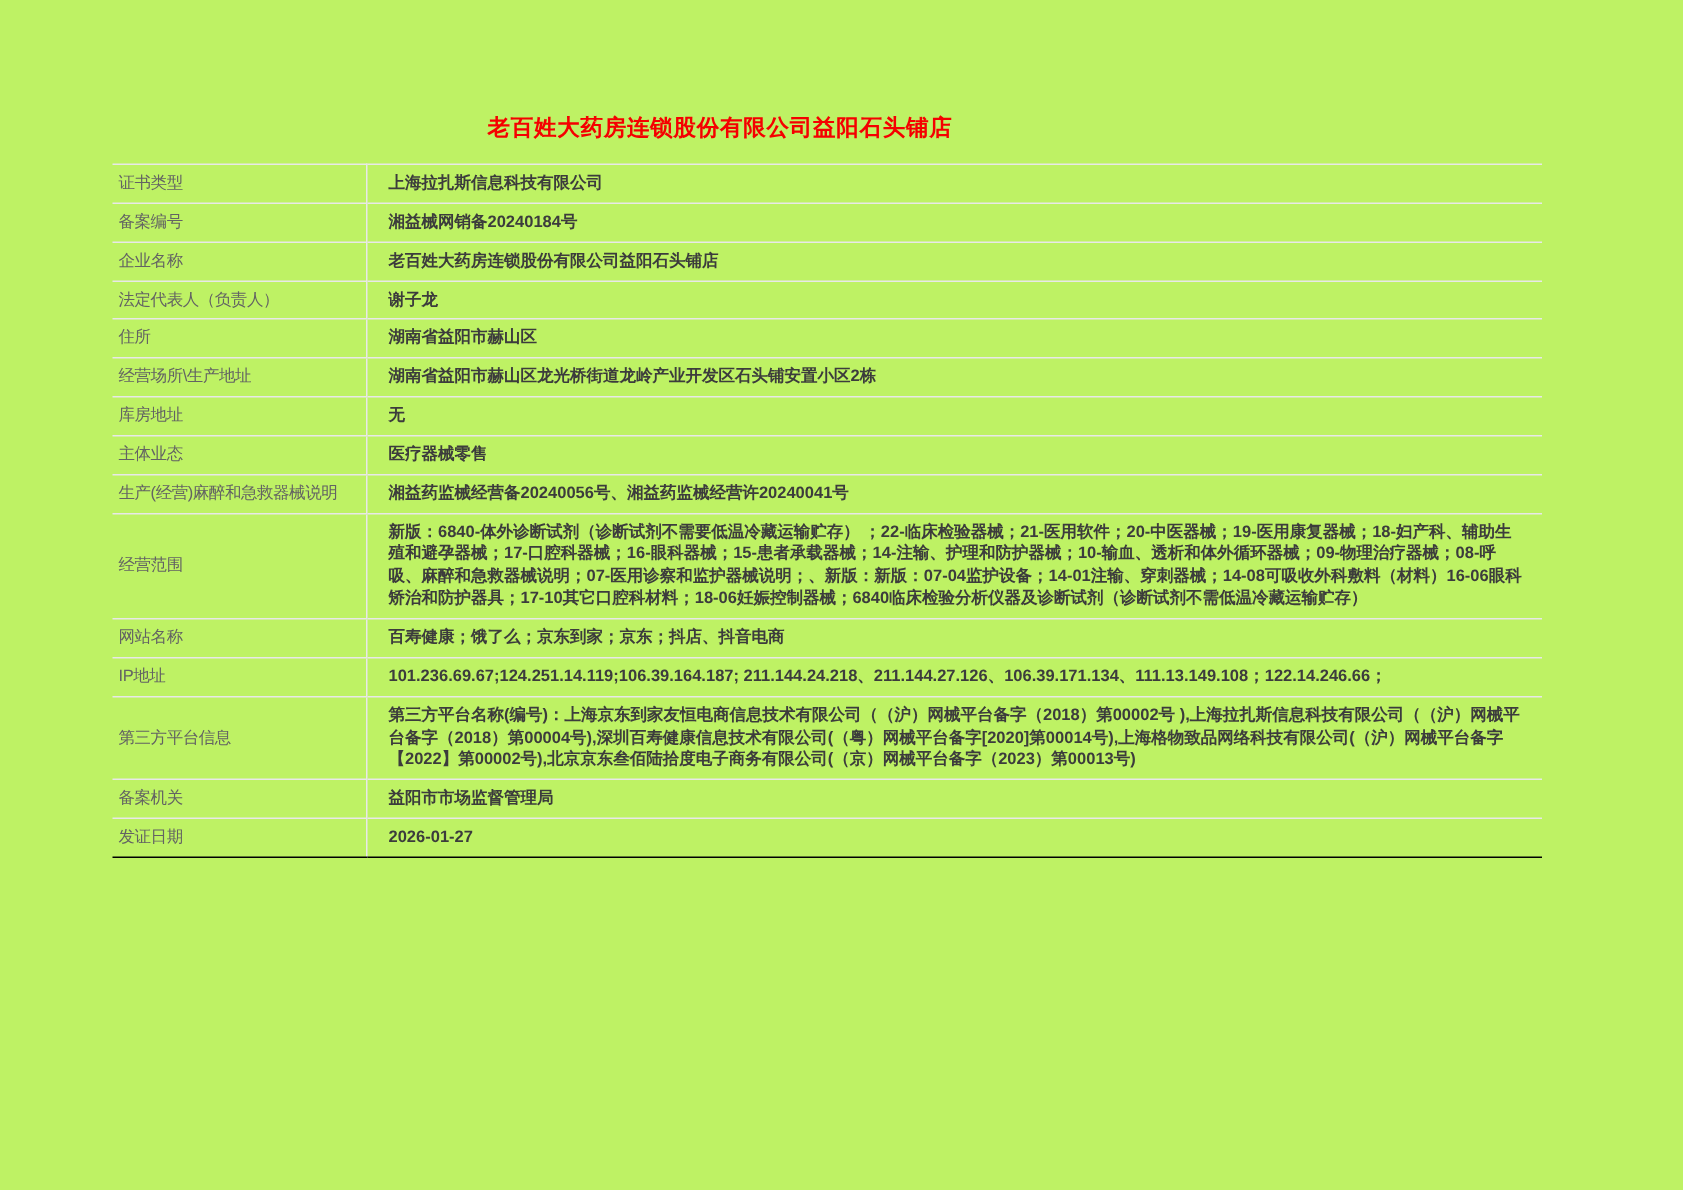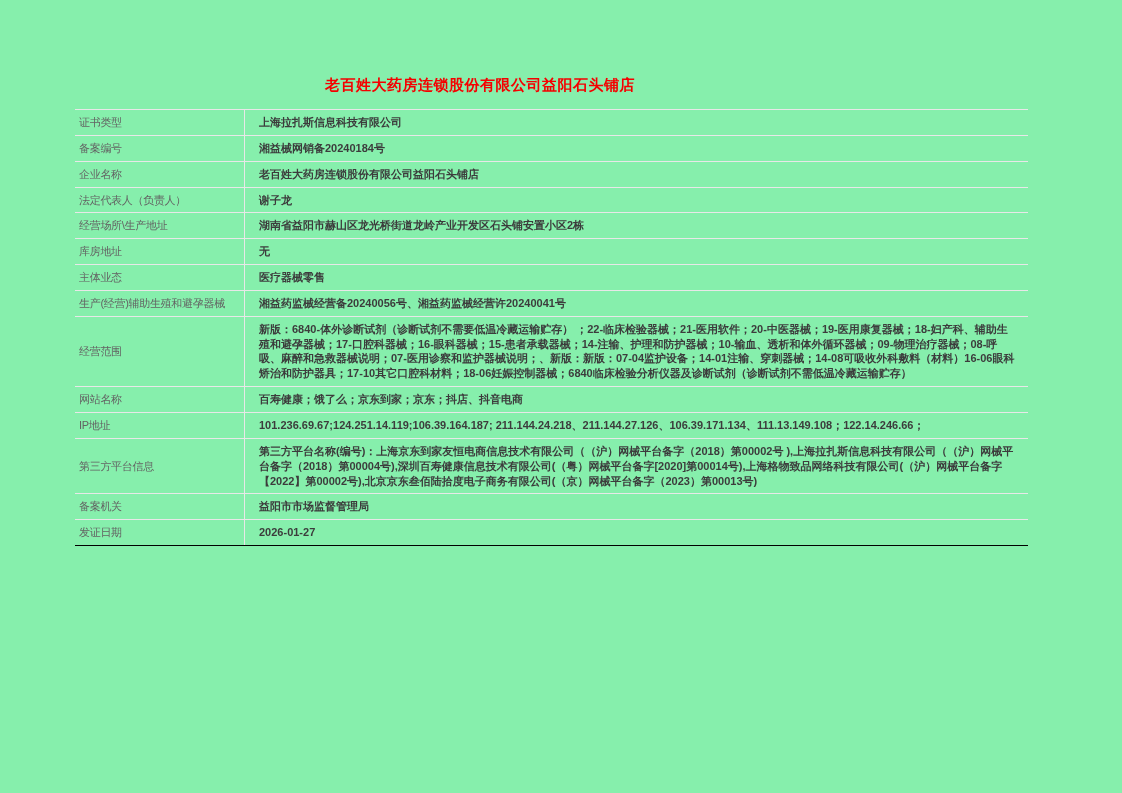--- a/index.html
+++ b/index.html
@@ -8,21 +8,21 @@
     background: #ffffff;
     width: 1122px;
     height: 793px;
     overflow: hidden;
     font-family: "Liberation Sans", "DejaVu Sans", sans-serif;
   }
   .page {
     position: relative;
     width: 1122px;
     height: 793px;
-    background: #86efac;
+    background: #bef264;
   }
   .title-wrap {
     padding-top: 76px;
     width: 810px;
     margin-left: 75px;
     text-align: center;
   }
   .page-title {
     font-size: 15px;
     font-weight: 700;
@@ -80,33 +80,37 @@
         </tr>
         <tr>
           <td class="row-label">企业名称</td>
           <td class="row-value">老百姓大药房连锁股份有限公司益阳石头铺店</td>
         </tr>
         <tr>
           <td class="row-label">法定代表人（负责人）</td>
           <td class="row-value">谢子龙</td>
         </tr>
         <tr>
+          <td class="row-label">住所</td>
+          <td class="row-value">湖南省益阳市赫山区</td>
+        </tr>
+        <tr>
           <td class="row-label">经营场所\生产地址</td>
           <td class="row-value">湖南省益阳市赫山区龙光桥街道龙岭产业开发区石头铺安置小区2栋</td>
         </tr>
         <tr>
           <td class="row-label">库房地址</td>
           <td class="row-value">无</td>
         </tr>
         <tr>
           <td class="row-label">主体业态</td>
           <td class="row-value">医疗器械零售</td>
         </tr>
         <tr>
-          <td class="row-label">生产(经营)辅助生殖和避孕器械</td>
+          <td class="row-label">生产(经营)麻醉和急救器械说明</td>
           <td class="row-value">湘益药监械经营备20240056号、湘益药监械经营许20240041号</td>
         </tr>
         <tr>
           <td class="row-label">经营范围</td>
           <td class="row-value">新版：6840-体外诊断试剂（诊断试剂不需要低温冷藏运输贮存） ；22-临床检验器械；21-医用软件；20-中医器械；19-医用康复器械；18-妇产科、辅助生殖和避孕器械；17-口腔科器械；16-眼科器械；15-患者承载器械；14-注输、护理和防护器械；10-输血、透析和体外循环器械；09-物理治疗器械；08-呼吸、麻醉和急救器械说明；07-医用诊察和监护器械说明；、新版：新版：07-04监护设备；14-01注输、穿刺器械；14-08可吸收外科敷料（材料）16-06眼科矫治和防护器具；17-10其它口腔科材料；18-06妊娠控制器械；6840临床检验分析仪器及诊断试剂（诊断试剂不需低温冷藏运输贮存）</td>
         </tr>
         <tr>
           <td class="row-label">网站名称</td>
           <td class="row-value">百寿健康；饿了么；京东到家；京东；抖店、抖音电商</td>
         </tr>

